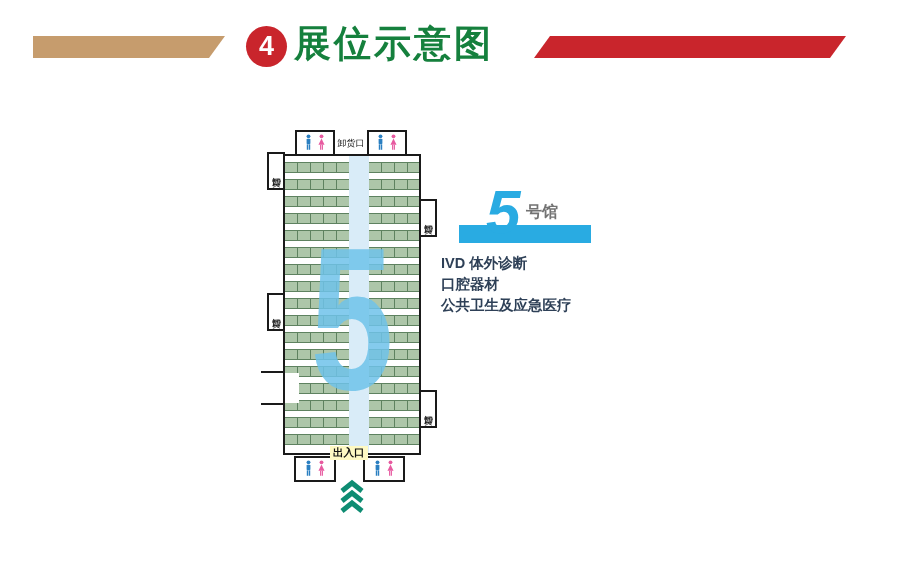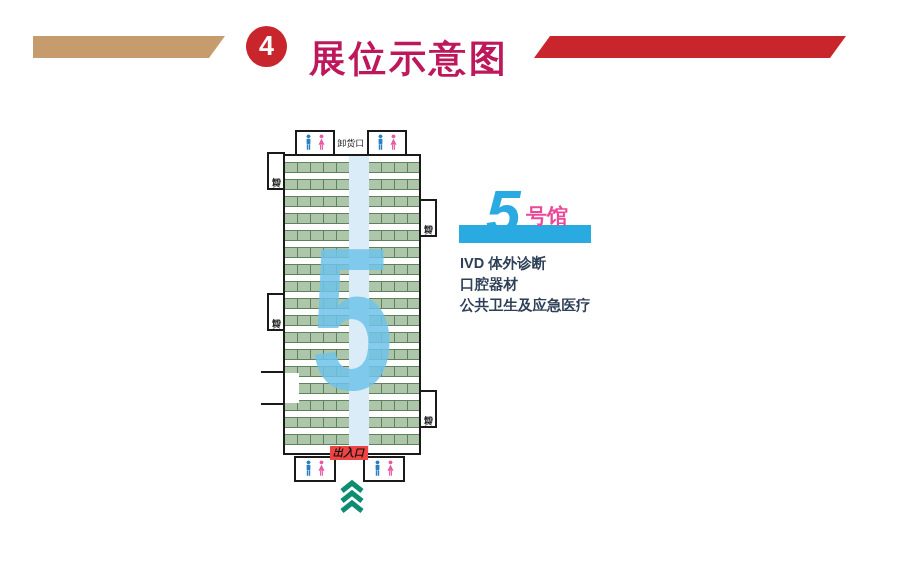--- a/index.html
+++ b/index.html
@@ -6,22 +6,22 @@
   .page {
     position:relative; width:917px; height:584px; background:#fff; overflow:hidden;
     font-family:"Liberation Sans","DejaVu Sans",sans-serif; color:#111;
   }
   
   .tan-bar { position:absolute; left:33px; top:36px; width:192px; height:22px;
     background:#C69C6D; clip-path:polygon(0 0,100% 0,calc(100% - 16px) 100%,0 100%); }
   .badge { position:absolute; left:246px; top:26px; width:41px; height:41px; border-radius:50%;
     background:#C9252C; color:#fff; display:flex; align-items:center; justify-content:center;
     font-size:27px; font-weight:bold; }
-  .title { position:absolute; left:294px; top:22px; margin:15px; font-size:37px; font-weight:900;
-    color:#be185d; letter-spacing:3px; line-height:1.2; }
+  .title { position:absolute; left:294px; top:22px; margin:0; font-size:37px; font-weight:900;
+    color:#15803d; letter-spacing:3px; line-height:1.2; }
   .red-banner { position:absolute; left:534px; top:36px; width:312px; height:22px; background:#C9252C;
     clip-path:polygon(16px 0,100% 0,calc(100% - 16px) 100%,0 100%); }
 
   
   .hall { position:absolute; left:283px; top:154px; width:138px; height:301px;
     border:2px solid #1a1a1a; background:#fff; box-sizing:border-box; }
   .aisle { position:absolute; left:64px; top:0; bottom:0; width:20px; background:#D9ECF8; }
   .booths { position:absolute; top:6px; bottom:6px;
     background-color:#ADC6A9;
     background-image:
@@ -51,31 +51,31 @@
   .dock-l2 { left:267px; top:293px; width:18px; height:38px; }
   .dock-r1 { left:419px; top:199px; width:18px; height:38px; }
   .dock-r2 { left:419px; top:390px; width:18px; height:38px; }
   .dock-top { position:absolute; left:335px; top:137px; width:32px; text-align:center;
     font-size:9px; color:#111; z-index:4; }
 
   .notch { position:absolute; left:261px; width:22px; height:2px; background:#1a1a1a; z-index:4; }
   .notch-1 { top:371px; } .notch-2 { top:403px; }
   .dock-void { position:absolute; left:285px; top:373px; width:14px; height:30px; background:#fff; z-index:2; }
 
-  .entrance { position:absolute; left:330px; top:446px; background:#ef4444; padding:0 3px;
-    font-size:10.5px; font-weight:bold; color:#111; z-index:5;font-style:italic; }
+  .entrance { position:absolute; left:330px; top:446px; background:#fef9c3; padding:0 3px;
+    font-size:10.5px; font-weight:bold; color:#111; z-index:5; }
   .chevrons { position:absolute; left:338px; top:479px; z-index:4; }
 
   
   .hall-strip { position:absolute; left:459px; top:225px; width:132px; height:18px; background:#29ABE2; }
   .hall-num { position:absolute; left:486px; top:181px; font-size:62px; font-style:italic;
     font-weight:bold; color:#29ABE2; line-height:1; z-index:2; }
-  .hall-suffix { position:absolute; left:526px; top:202px; font-size:21px; font-weight:bold;
-    color:#ec4899; z-index:2; }
-  .categories { position:absolute; left:460px; top:253px; font-size:14.5px; font-weight:bold;
+  .hall-suffix { position:absolute; left:526px; top:202px; font-size:16px; font-weight:bold;
+    color:#737373; z-index:2; }
+  .categories { position:absolute; left:441px; top:253px; font-size:14.5px; font-weight:bold;
     color:#2E4057; line-height:21px; }
   .categories div { white-space:nowrap; }
 </style>
 </head>
 <body>
 
 <div class="page">
 
   <div class="tan-bar"></div>
   <div class="badge">

